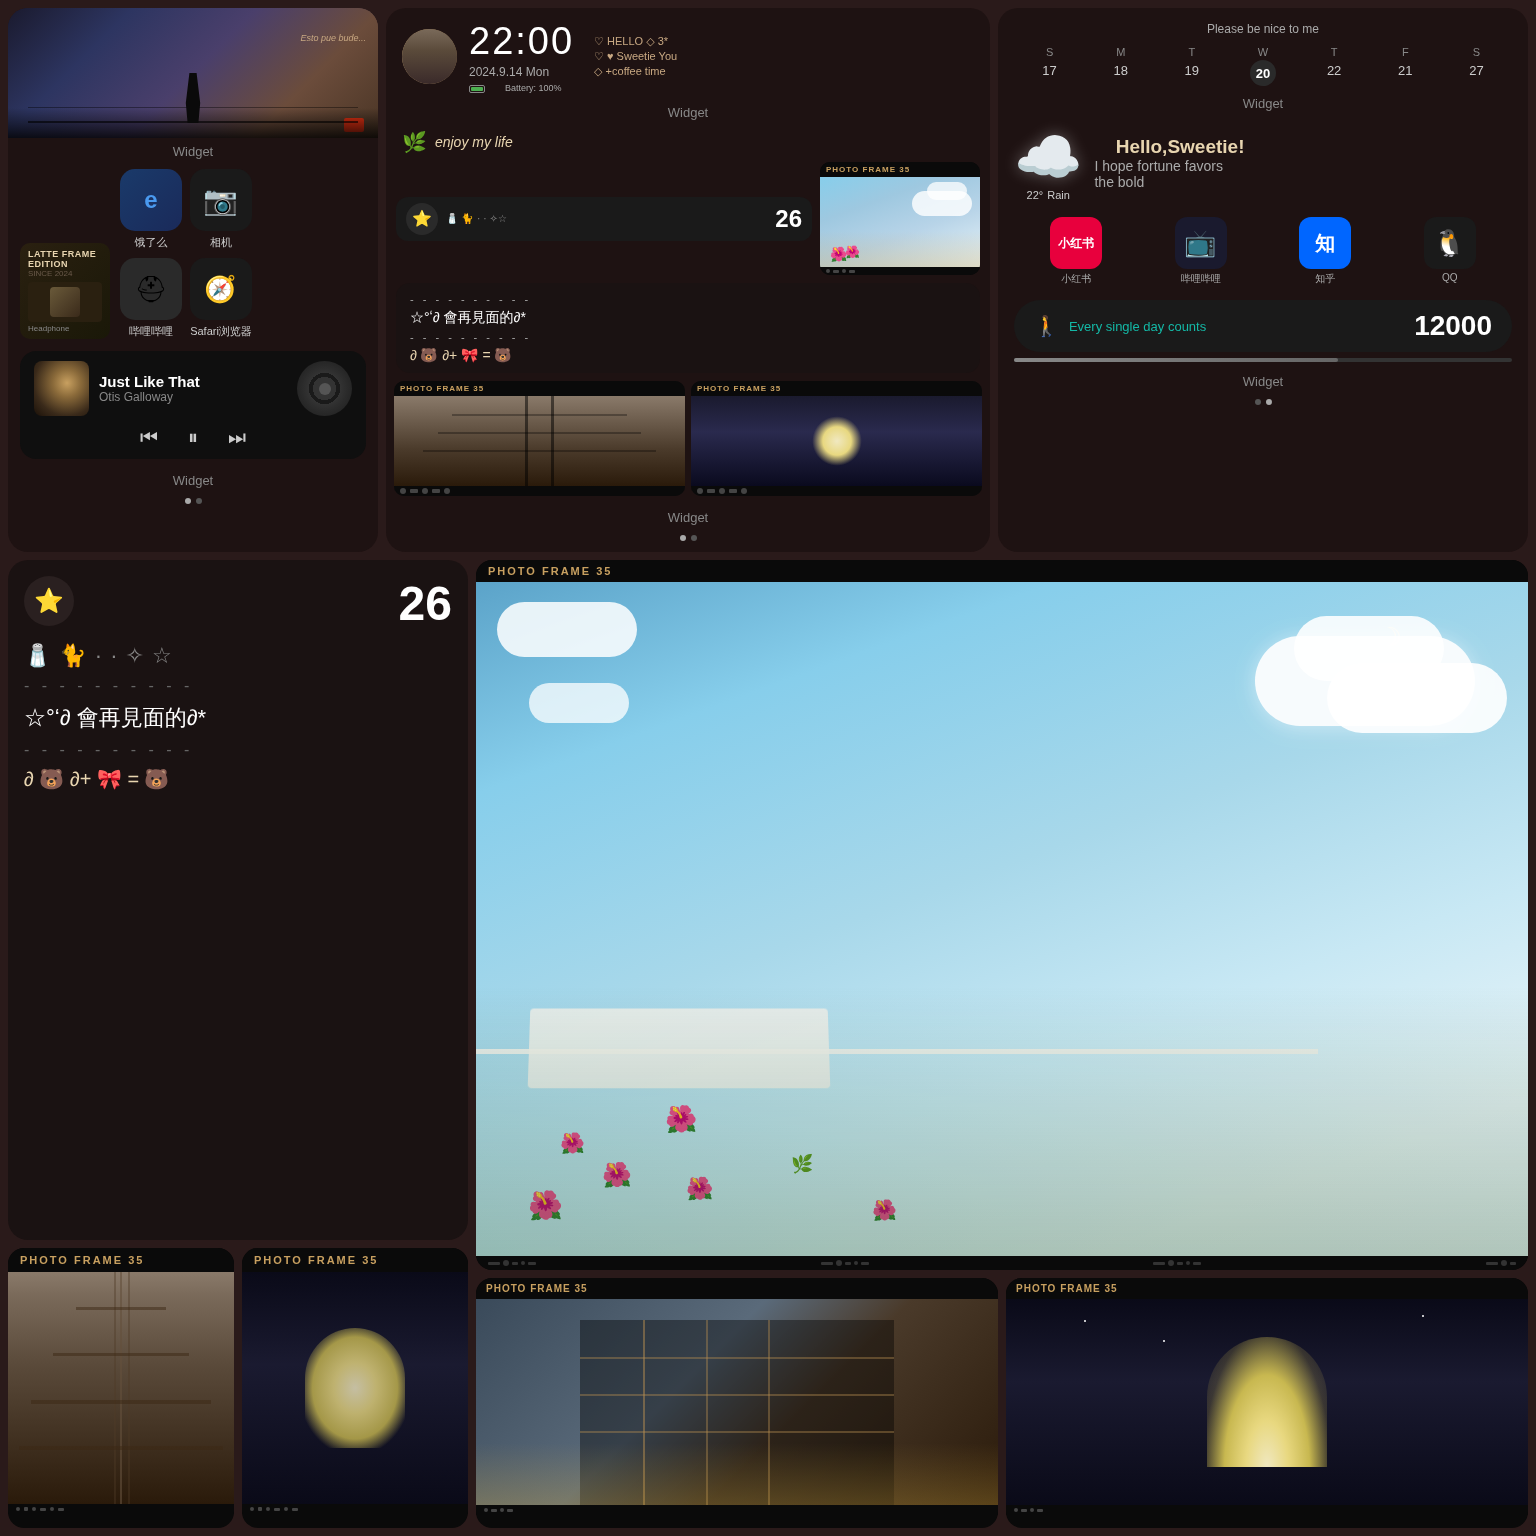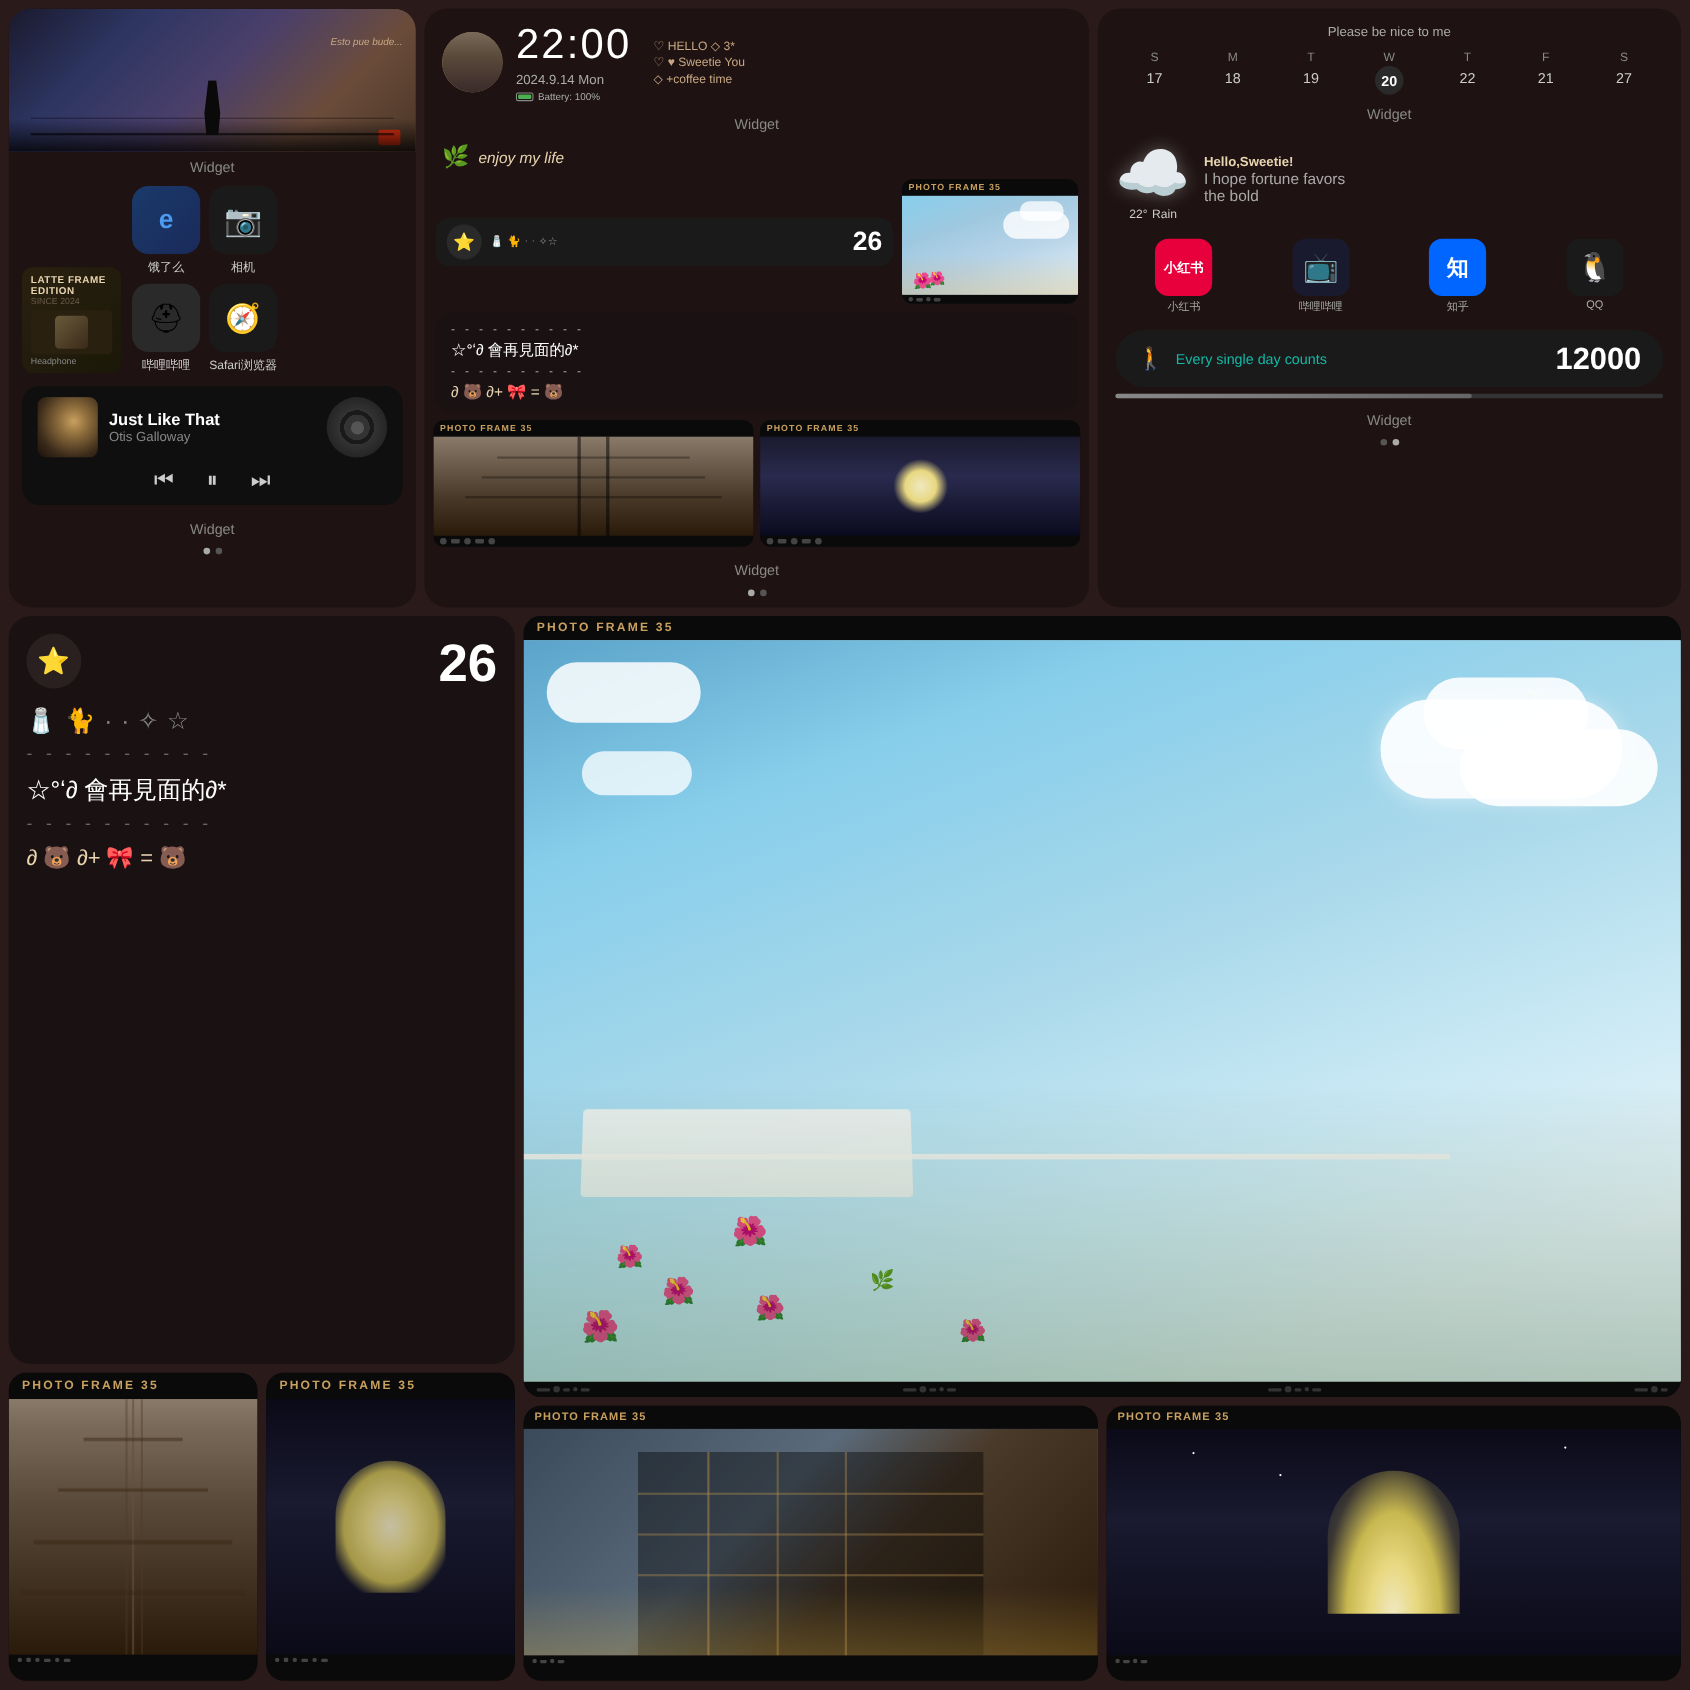--- a/index.html
+++ b/index.html
@@ -633,21 +633,21 @@
 
     <div class="center-top">
       <div class="avatar-circle">
         <div style="width:100%;height:100%;background:linear-gradient(135deg,#8b7355,#5a4535);display:flex;align-items:center;justify-content:center;overflow:hidden;">
           <div style="width:100%;height:100%;background:linear-gradient(180deg,#7a6a5a 0%,#5a4a3a 40%,#3a2a2a 100%);border-radius:50%;"></div>
         </div>
       </div>
       <div class="time-info">
         <div class="time-display">22:00</div>
         <div class="date-text">2024.9.14 Mon</div>
-        <div style="display:flex;align-items:center;gap:4px;margin-top:2px;">
+        <div style="display:flex;align-items:flex-end;gap:20px;margin-top:2px;">
           <div class="battery-body">
             <div class="battery-fill"></div>
           </div>
           <span style="color:#aaa;font-size:9px;">Battery: 100%</span>
         </div>
       </div>
       <div style="margin-left:8px;display:flex;flex-direction:column;gap:2px;">
         <div class="status-item">♡ HELLO ◇ 3*</div>
         <div class="status-item">♡ ♥ Sweetie You</div>
         <div class="status-item">◇ +coffee time</div>
@@ -775,21 +775,21 @@
 
     <div class="weather-section">
       <div style="display:flex;flex-direction:column;align-items:center;">
         <div style="font-size:55px;filter:drop-shadow(0 0 8px rgba(255,255,255,0.3));">☁️</div>
         <div style="color:#ccc;font-size:11px;display:flex;gap:4px;align-items:center;">
           <span>22°</span>
           <span>Rain</span>
         </div>
       </div>
       <div>
-        <div style="color:#e8d5b0;font-size:12px;font-weight:700;">Hello,Sweetie!</div>
+        <div style="color:#e8d5b0;font-size:19px;font-weight:700;text-align:right;">Hello,Sweetie!</div>
         <div style="color:#aaa;font-size:14px;max-width:150px;">I hope fortune favors the bold</div>
       </div>
     </div>
 
     <div style="display:flex;justify-content:space-around;padding:8px 16px;">
 
       <div class="app-icon-sm">
         <div class="icon-box red-book">
           <span style="font-size:12px;font-weight:900;">小红书</span>
         </div>

